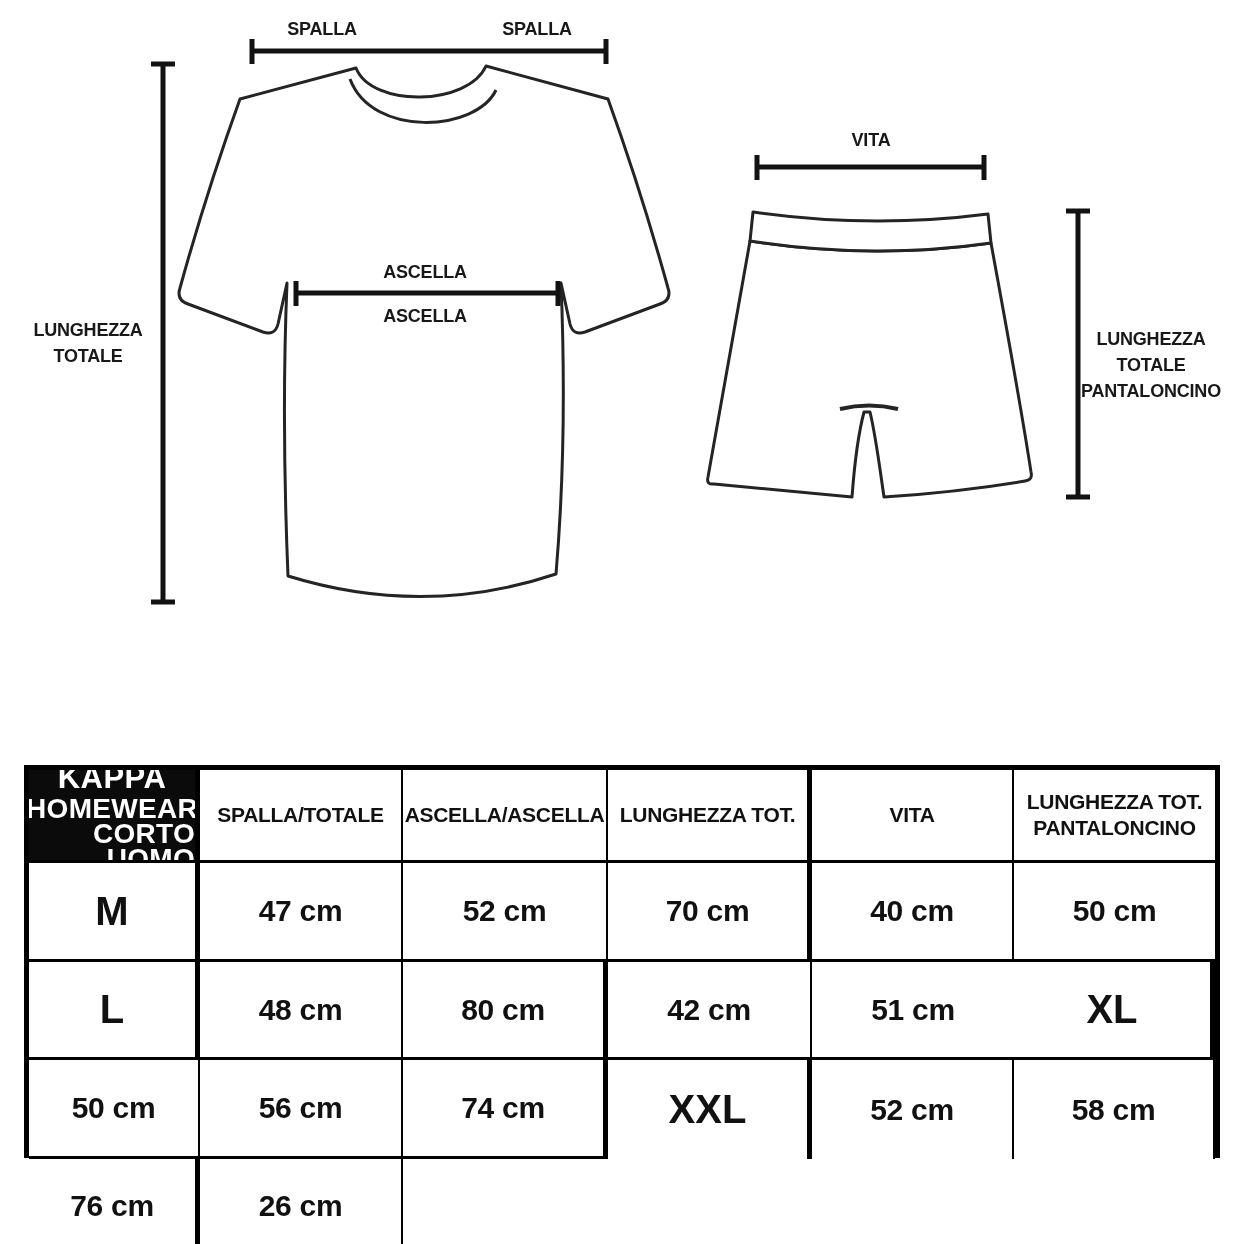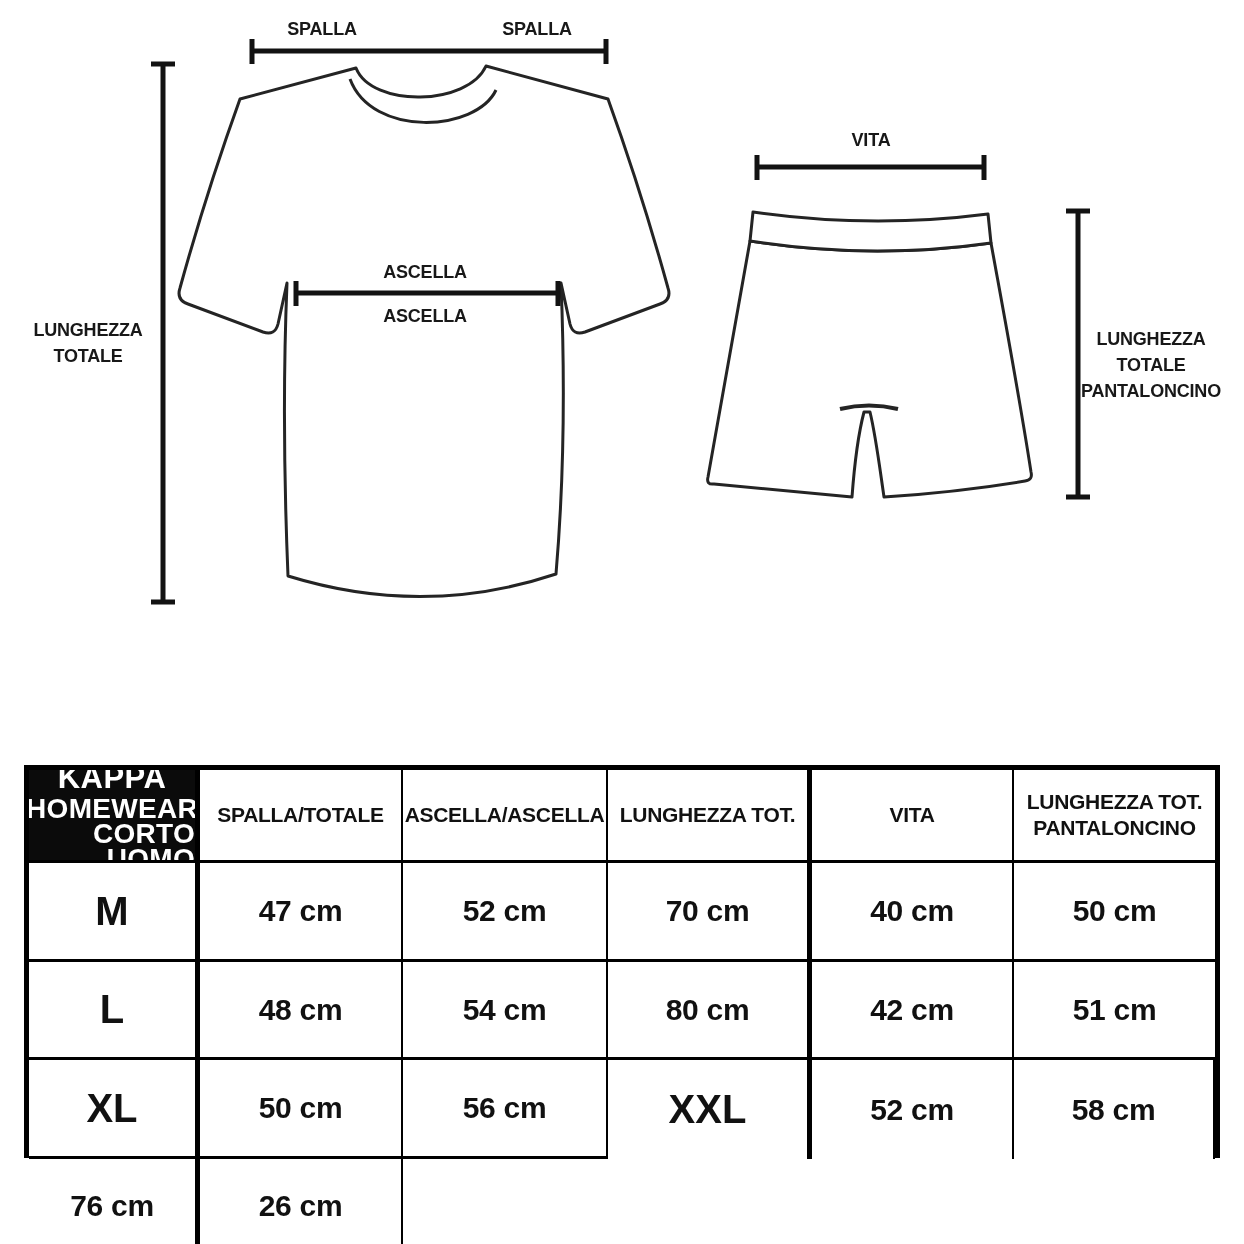--- a/index.html
+++ b/index.html
@@ -229,42 +229,42 @@
     <div class="cell valcell b-bot">
       <span>50 cm</span>
     </div>
 
     <div class="cell sizecell b-thick b-bot">
       <span>L</span>
     </div>
     <div class="cell valcell b-thin b-bot">
       <span>48 cm</span>
     </div>
-    <div class="cell valcell b-thin b-bot">
-      <span>54 cm</span>
-    </div>
     <div class="cell valcell b-thick b-bot">
       <span>80 cm</span>
     </div>
     <div class="cell valcell b-thin b-bot">
       <span>42 cm</span>
     </div>
     <div class="cell valcell b-bot">
       <span>51 cm</span>
     </div>
 
     <div class="cell sizecell b-thick b-bot">
       <span>XL</span>
     </div>
     <div class="cell valcell b-thin b-bot">
       <span>50 cm</span>
     </div>
     <div class="cell valcell b-thin b-bot">
       <span>56 cm</span>
     </div>
+    <div class="cell valcell b-thick b-bot">
+      <span>74 cm</span>
+    </div>
 
     <div class="cell sizecell b-thick">
       <span>XXL</span>
     </div>
     <div class="cell valcell b-thin">
       <span>52 cm</span>
     </div>
     <div class="cell valcell b-thin">
       <span>58 cm</span>
     </div>

